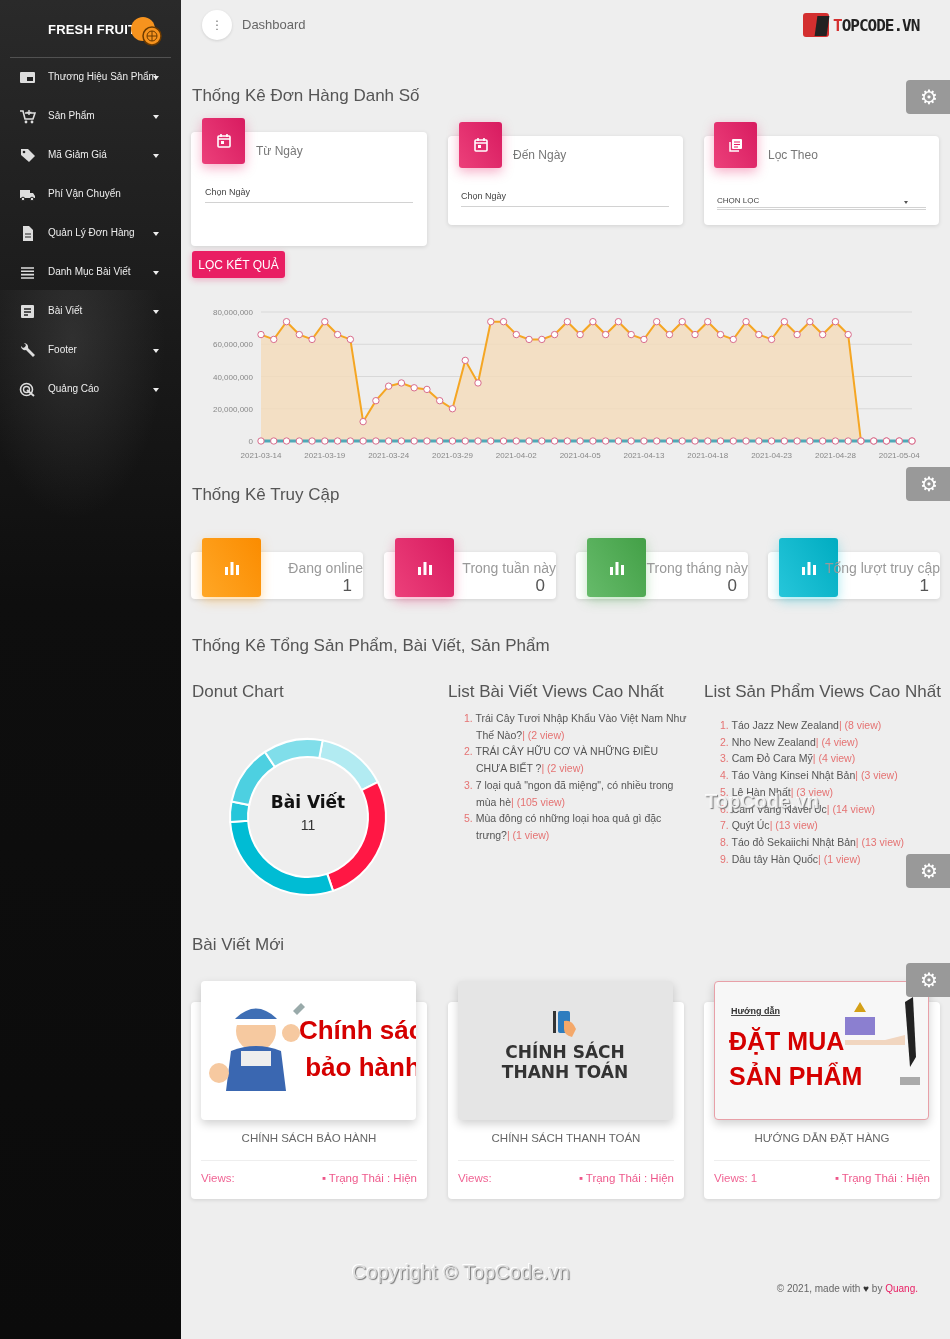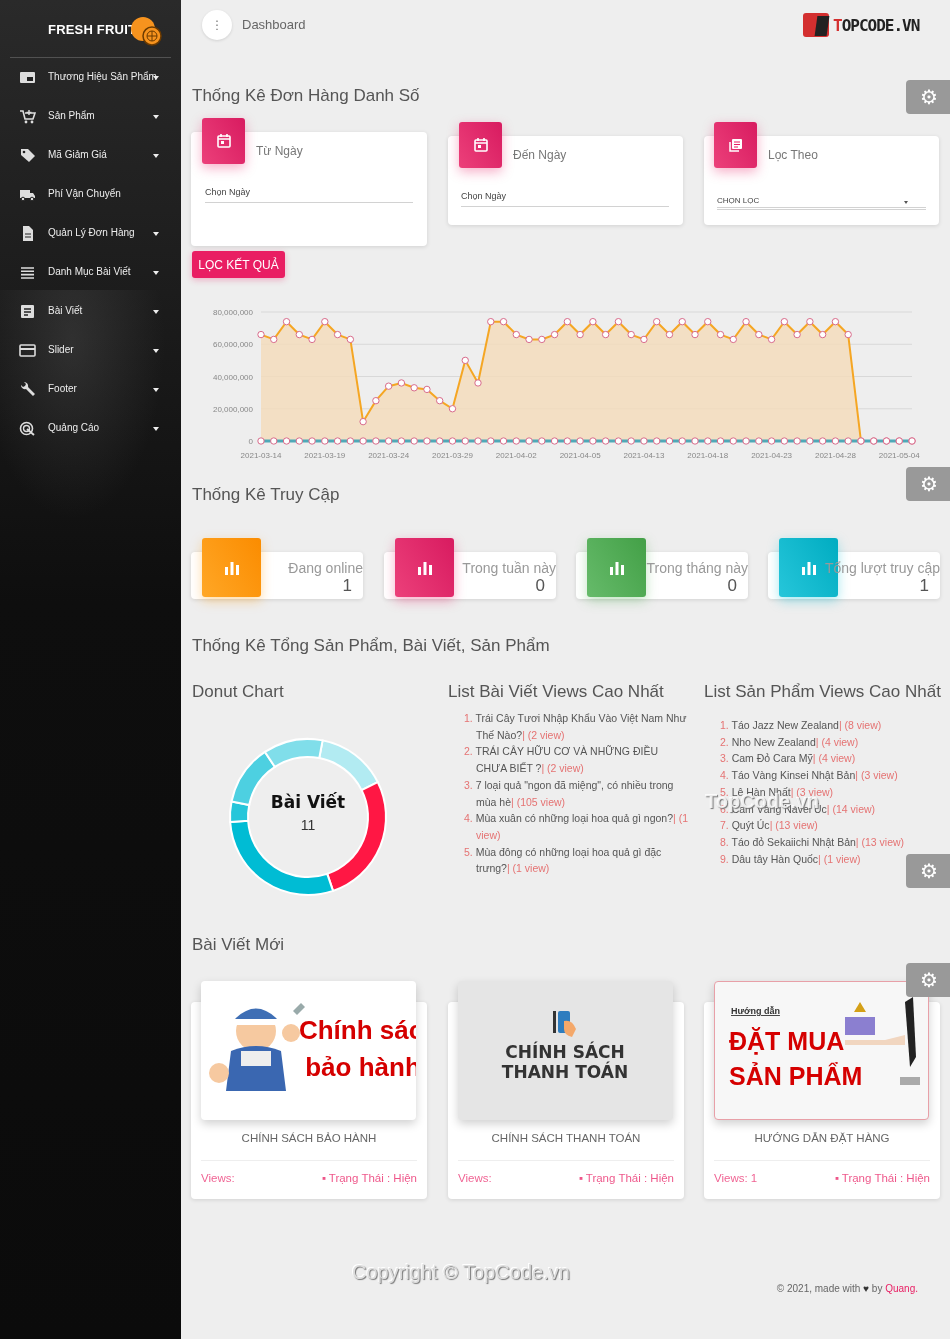--- a/index.html
+++ b/index.html
@@ -114,28 +114,20 @@
         </svg>
       <span class="lbl">Danh Mục Bài Viết</span>
       <span class="caret"></span>
     </div>
     <div class="nav-item">
       <svg class="ico" viewBox="0 0 17 15">
           <rect x="2" y="1" width="13" height="13" rx="1" fill="#ddd"></rect>
           <path d="M5 5h7M5 8h7M5 11h4" stroke="#222" stroke-width="1.3"></path>
         </svg>
       <span class="lbl">Bài Viết</span>
-      <span class="caret"></span>
-    </div>
-    <div class="nav-item">
-      <svg class="ico" viewBox="0 0 17 15">
-          <rect x="1" y="2" width="15" height="11" rx="1" fill="none" stroke="#ddd" stroke-width="1.6"></rect>
-          <path d="M1 6h15" stroke="#ddd" stroke-width="2"></path>
-        </svg>
-      <span class="lbl">Slider</span>
       <span class="caret"></span>
     </div>
     <div class="nav-item">
       <svg class="ico" viewBox="0 0 17 15">
           <path d="M2 3a4 4 0 0 0 5 4l7 7 2-2-7-7a4 4 0 0 0-4-5l2 2-1 2-2 1z" fill="#ddd"></path>
         </svg>
       <span class="lbl">Footer</span>
       <span class="caret"></span>
     </div>
     <div class="nav-item">
@@ -396,21 +388,20 @@
     <path d="M36.97162209098242,14.941882178172662 A78,78 0 0 1 94.61574253768649,3.3815944431622853 L91.24287887514345,21.062764956278677 A60,60 0 0 0 46.90124776229417,29.955293983209742 Z" fill="#80deea" stroke="#fff" stroke-width="2"></path>
   </svg>
 <div style="position:absolute;left:228px;top:792px;width:160px;text-align:center;font-size:17px;font-weight:bold;color:#111;font-family:'DejaVu Sans',sans-serif">Bài Viết</div>
 <div style="position:absolute;left:228px;top:817px;width:160px;text-align:center;font-size:14px;color:#333">11</div>
 
 <div class="sec-title" style="left:448px;top:682px">List Bài Viết Views Cao Nhất</div>
 <ol class="list" id="posts-list" style="left:464px;top:710px;width:225px">
     <li style="text-indent: -12px; padding-left: 12px;"><span class="num">1. </span><span>Trái Cây Tươi Nhập Khẩu Vào Việt Nam Như Thế Nào?</span><span class="v">| (2 view)</span></li>
     <li style="text-indent: -12px; padding-left: 12px;"><span class="num">2. </span><span>TRÁI CÂY HỮU CƠ VÀ NHỮNG ĐIỀU CHƯA BIẾT ?</span><span class="v">| (2 view)</span></li>
     <li style="text-indent: -12px; padding-left: 12px;"><span class="num">3. </span><span>7 loại quả "ngon đã miệng", có nhiều trong mùa hè</span><span class="v">| (105 view)</span></li>
-    <li style="text-indent: -12px; padding-left: 12px;"><span class="num">4. </span><span>Mùa xuân có những loại hoa quả gì ngon?</span><span class="v">| (1 view)</span></li>
     <li style="text-indent: -12px; padding-left: 12px;"><span class="num">5. </span><span>Mùa đông có những loại hoa quả gì đặc trưng?</span><span class="v">| (1 view)</span></li>
   </ol>
 
 <div class="sec-title" style="left:704px;top:682px">List Sản Phẩm Views Cao Nhất</div>
 <ol class="list" id="products-list" style="left:720px;top:710px;width:225px">
     <li style="text-indent: -12px; padding-left: 12px; margin-top: 7px;"><span class="num">1. </span><span>Táo Jazz New Zealand</span><span class="v">| (8 view)</span></li>
     <li style="text-indent: -12px; padding-left: 12px;"><span class="num">2. </span><span>Nho New Zealand</span><span class="v">| (4 view)</span></li>
     <li style="text-indent: -12px; padding-left: 12px;"><span class="num">3. </span><span>Cam Đỏ Cara Mỹ</span><span class="v">| (4 view)</span></li>
     <li style="text-indent: -12px; padding-left: 12px;"><span class="num">4. </span><span>Táo Vàng Kinsei Nhật Bản</span><span class="v">| (3 view)</span></li>
     <li style="text-indent: -12px; padding-left: 12px;"><span class="num">5. </span><span>Lê Hàn Nhất</span><span class="v">| (3 view)</span></li>

